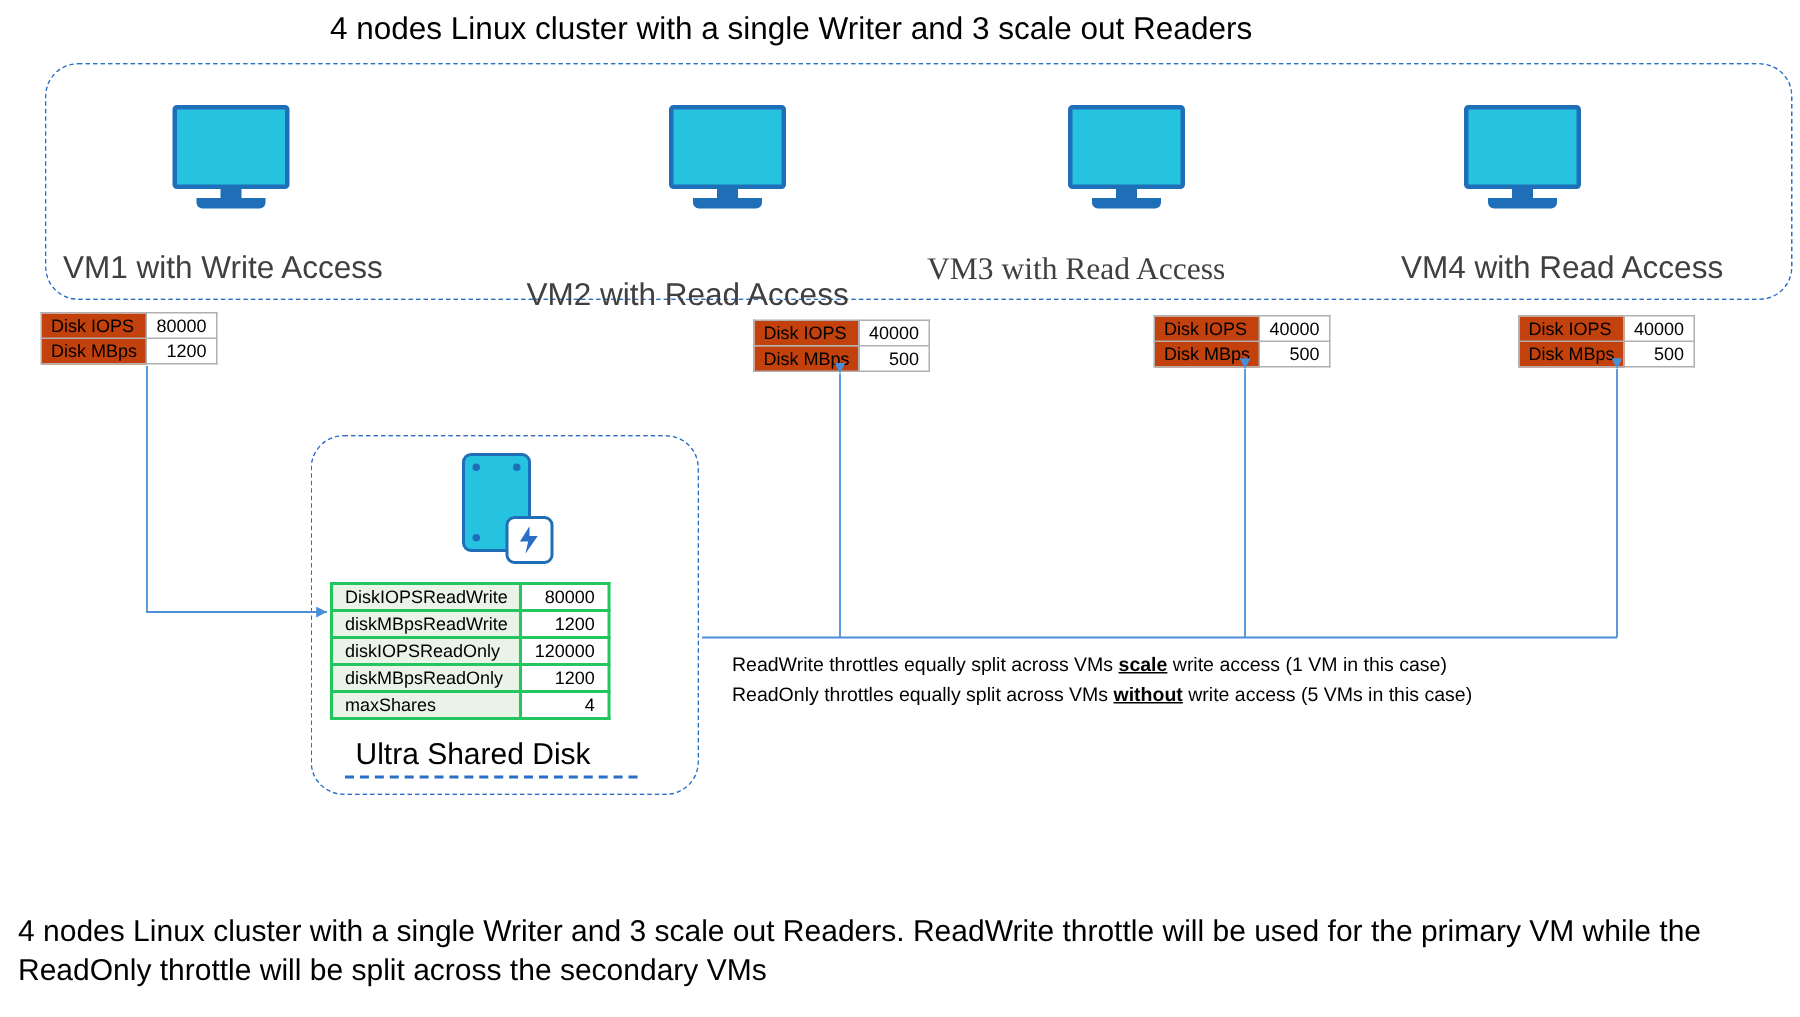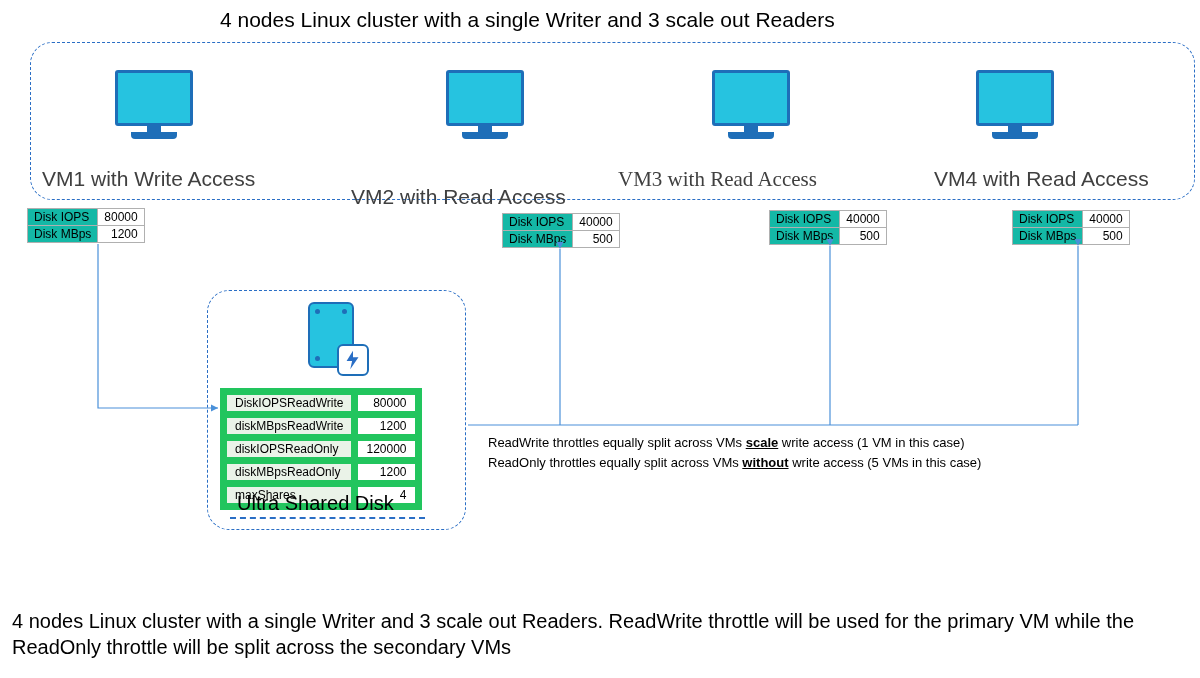--- a/index.html
+++ b/index.html
@@ -65,21 +65,21 @@
       border-collapse: collapse;
       font-size: 12px;
       background: #fff;
     }
     .stats-table td {
       border: 1px solid #b0b0b0;
       padding: 1px 6px;
       white-space: nowrap;
     }
     .stats-table .label-cell {
-      background: #14b8a6;
+      background: #c2410c;
     }
     .stats-table .value-cell {
       text-align: right;
       min-width: 44px;
     }
     .disk-box {
       position: absolute;
       top: 290px;
       left: 207px;
       width: 259px;
@@ -125,21 +125,21 @@
       font-weight: bold;
     }
     .disk-props {
       position: absolute;
       top: 388px;
       left: 220px;
       border-collapse: collapse;
       font-size: 12px;
     }
     .disk-props td {
-      border: 7px solid #22c55e;
+      border: 2px solid #22c55e;
       padding: 1px 8px;
       white-space: nowrap;
     }
     .disk-props .label-cell { background: #eaf3e8; }
     .disk-props .value-cell { text-align: right; min-width: 52px; }
     .disk-title {
       position: absolute;
       top: 492px;
       left: 237px;
       font-size: 20px;

